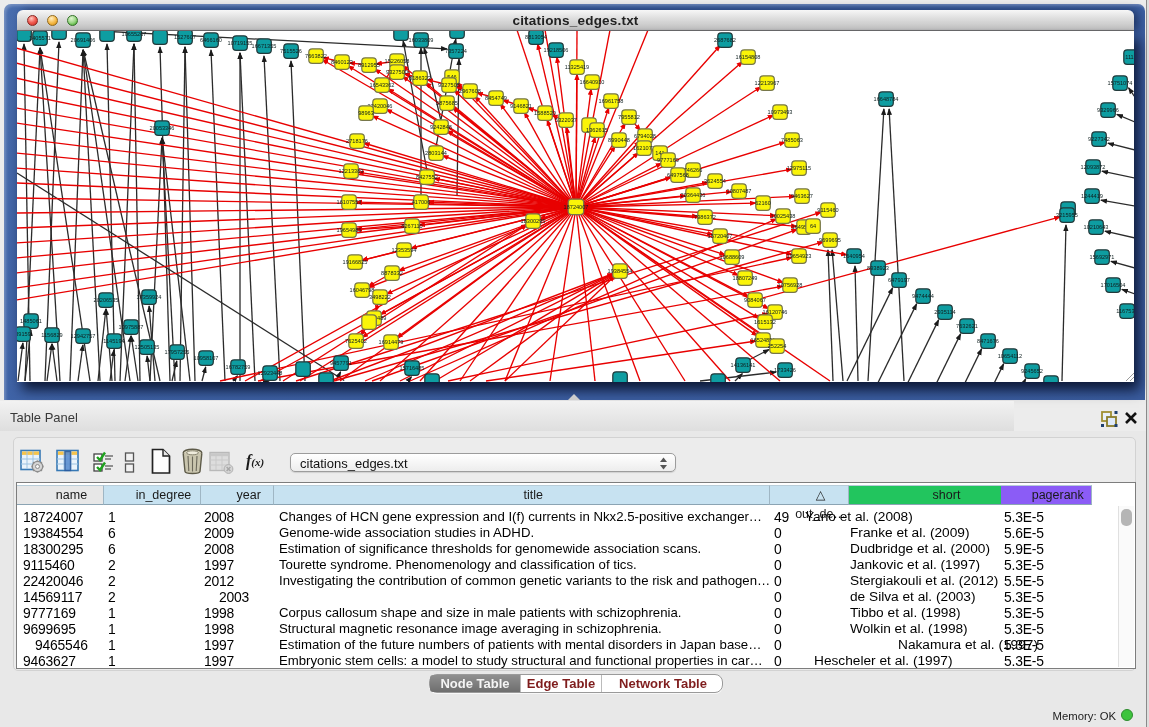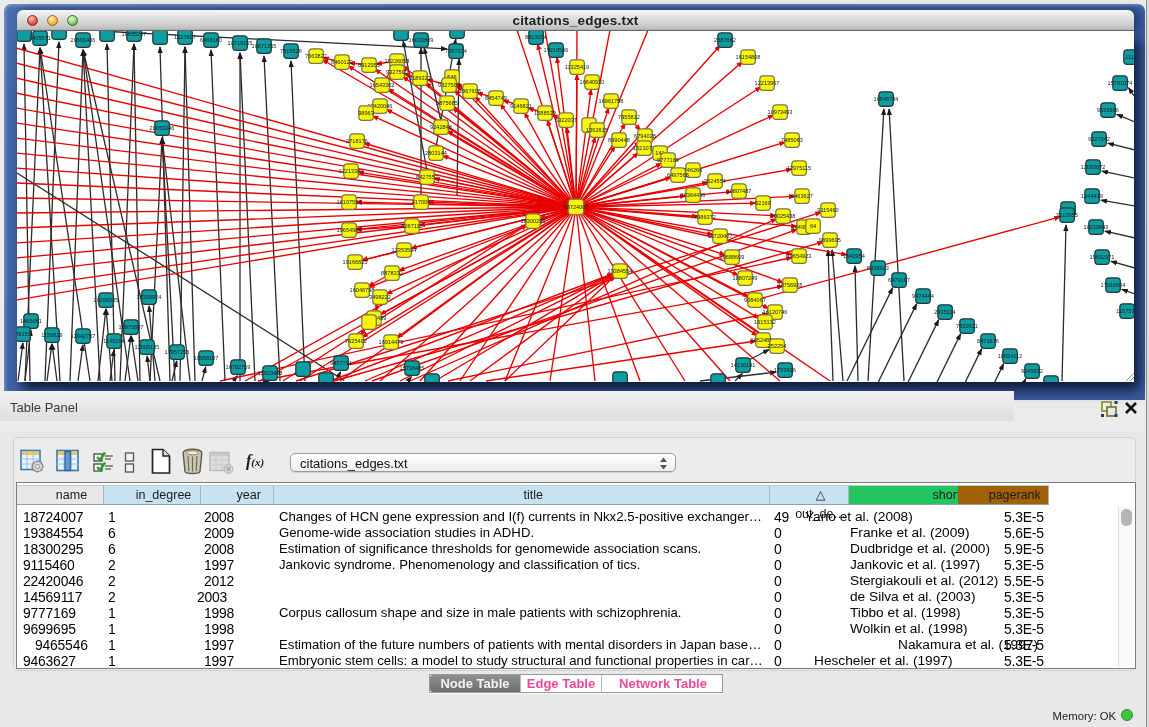--- a/index.html
+++ b/index.html
@@ -2,40 +2,40 @@
 <html><head><meta charset="utf-8">
 <style>
 *{margin:0;padding:0;box-sizing:border-box}
 html,body{width:1149px;height:727px;overflow:hidden;font-family:"Liberation Sans",sans-serif;background:#ececec}
 #frame{position:absolute;left:4px;top:4px;width:1141px;height:396px;background:linear-gradient(135deg,#496dae,#3e62a6 30%,#3a5c9e);border-radius:7px 7px 0 0;
  box-shadow:inset 2px 2px 3px rgba(255,255,255,0.25);}
 #titlebar{position:absolute;left:17px;top:10px;width:1117px;height:21px;border-radius:6px 6px 0 0;box-shadow:4px 0 10px rgba(8,18,48,0.55);
  background:linear-gradient(#f7f7f7,#dcdcdc 45%,#c6c6c6 92%,#bcbcbc);border-bottom:1px solid #6f6f6f;}
 #titlebar .t{position:absolute;width:100%;text-align:center;top:3px;font-size:13.5px;font-weight:bold;color:#222;letter-spacing:0.2px}
 .tl{position:absolute;top:15px;width:11px;height:11px;border-radius:50%;box-sizing:border-box}
-#panelhdr{position:absolute;left:0;top:391px;width:1014px;height:30px;background:linear-gradient(#f2f2f2,#dedede);}
+#panelhdr{position:absolute;left:0;top:401px;width:1014px;height:30px;background:linear-gradient(#f2f2f2,#dedede);}
 #panelhdr .t{position:absolute;left:10px;top:9px;font-size:13px;color:#3a3a3a}
 #panelbody{position:absolute;left:0;top:431px;width:1149px;height:296px;background:#e8e8e8}
 #toolbox{position:absolute;left:13px;top:437px;width:1123px;height:234px;background:#ececec;border:1px solid #d2d2d2;border-radius:5px}
 #dd{position:absolute;left:290px;top:453px;width:386px;height:19px;border:1px solid #9c9c9c;border-radius:5px;
  background:linear-gradient(#ffffff,#ededed);box-shadow:0 1px 1px rgba(0,0,0,0.12)}
 #dd .t{position:absolute;left:9px;top:2px;font-size:13px;color:#111}
 #tbl{position:absolute;left:16px;top:482px;width:1119.5px;height:186.5px;background:#fff;border:1px solid #7d7d7d}
 .hc{position:absolute;top:485px;height:20px;border-right:1px solid #9fb6c4;border-top:1px solid #b8cdd9;border-bottom:1px solid #8ba4b3;
  font-size:12.5px;color:#1a1a1a;text-align:center;line-height:19px;padding-left:24px}
 .row{position:absolute;left:17px;width:1100px;height:16px;font-size:13.2px;color:#000;}
 .row span{position:absolute;top:1px;white-space:nowrap}
 .row .dg{font-size:13.9px;letter-spacing:-0.2px}
 .row .tx{font-size:13.2px}
 .row .sh{font-size:13.7px}
 #sbar{position:absolute;left:1118px;top:506px;width:16px;height:161px;background:#fafafa;border-left:1px solid #e0e0e0}
 #thumb{position:absolute;left:1120.5px;top:509px;width:11px;height:17px;background:#b5b5b5;border-radius:5px}
-#tabs{position:absolute;left:429px;top:674px;width:294px;height:19px;border:1px solid #9a9a9a;border-radius:0;background:#fff;
+#tabs{position:absolute;left:429px;top:674px;width:294px;height:19px;border:1px solid #9a9a9a;border-radius:8px;background:#fff;
  box-shadow:0 1px 0 rgba(255,255,255,0.7)}
-#tabs .seg{position:absolute;top:0;height:17px;font-size:13px;font-weight:bold;text-align:center;line-height:17px;color:#ec4899}
+#tabs .seg{position:absolute;top:0;height:17px;font-size:13px;font-weight:bold;text-align:center;line-height:17px;color:#7f1d1d}
 #tabs .sel{background:linear-gradient(#909090,#6e6e6e);color:#f4f4f4;border-radius:3px 0 0 3px}
 #mem{position:absolute;right:33px;top:710px;font-size:11.3px;color:#222}
 #dot{position:absolute;left:1121px;top:709px;width:12px;height:12px;border-radius:50%;background:#3ec43e;border:1px solid #2e8b2e}
 #redge{position:absolute;left:1146px;top:0;width:1px;height:727px;background:#8a8a8a}
 #redge2{position:absolute;left:1147px;top:0;width:2px;height:727px;background:#dedede}
 </style></head>
 <body>
 <div id="frame"></div>
 <div id="titlebar">
     <div class="t">citations_edges.txt</div>
@@ -658,21 +658,21 @@
       <path d="M4.5 12.5 L8 8 L1 8 Z" fill="#555"></path>
     </svg>
 </div>
 <div id="tbl"></div>
 <div class="hc" style="left:16.5px;width:87.0px;background:#e7e7e7">name</div>
 <div class="hc" style="left:103.5px;width:97.0px;background:#c7e2f1">in_degree</div>
 <div class="hc" style="left:200.5px;width:73.5px;background:#c7e2f1">year</div>
 <div class="hc" style="left:274px;width:495.5px;background:#c7e2f1">title</div>
 <div class="hc" style="left:769.5px;width:79.0px;background:#c7e2f1">△ out_de…</div>
 <div class="hc" style="left:848.5px;width:173px;background:#22c55e">short</div>
-<div class="hc" style="left:958px;width:90.5px;background:#a16207">pagerank</div>
+<div class="hc" style="left:1001px;width:90.5px;background:#8b5cf6">pagerank</div>
 <div class="row" style="top:508px">
     <span class="dg" style="left:6px">18724007</span>
     <span class="dg" style="left:91px">1</span>
     <span class="dg" style="left:187px">2008</span>
     <span class="tx" style="left:262px">Changes of HCN gene expression and I(f) currents in Nkx2.5‑positive exchanger…</span>
     <span class="dg" style="left:757px">49</span>
     <span class="sh" style="left:788px">Yano et al. (2008)</span>
     <span class="dg" style="left:987px">5.3E‑5</span>
   </div>
 <div class="row" style="top:524px">
@@ -690,54 +690,56 @@
     <span class="dg" style="left:187px">2008</span>
     <span class="tx" style="left:262px">Estimation of significance thresholds for genomewide association scans.</span>
     <span class="dg" style="left:757px">0</span>
     <span class="sh" style="left:833px">Dudbridge et al. (2000)</span>
     <span class="dg" style="left:987px">5.9E‑5</span>
   </div>
 <div class="row" style="top:556px">
     <span class="dg" style="left:6px">9115460</span>
     <span class="dg" style="left:91px">2</span>
     <span class="dg" style="left:187px">1997</span>
-    <span class="tx" style="left:262px">Jankovic syndrome. Phenomenology and classification of tics.</span>
+    <span class="tx" style="left:262px">Tourette syndrome. Phenomenology and classification of tics.</span>
     <span class="dg" style="left:757px">0</span>
     <span class="sh" style="left:833px">Jankovic et al. (1997)</span>
     <span class="dg" style="left:987px">5.3E‑5</span>
   </div>
 <div class="row" style="top:572px">
     <span class="dg" style="left:6px">22420046</span>
     <span class="dg" style="left:91px">2</span>
     <span class="dg" style="left:187px">2012</span>
+    <span class="tx" style="left:262px">Investigating the contribution of common genetic variants to the risk and pathogen…</span>
     <span class="dg" style="left:757px">0</span>
     <span class="sh" style="left:833px">Stergiakouli et al. (2012)</span>
     <span class="dg" style="left:987px">5.5E‑5</span>
   </div>
 <div class="row" style="top:588px">
     <span class="dg" style="left:6px">14569117</span>
     <span class="dg" style="left:91px">2</span>
-    <span class="dg" style="left:180px">2003</span>
+    <span class="dg" style="left:202px">2003</span>
     <span class="dg" style="left:757px">0</span>
     <span class="sh" style="left:833px">de Silva et al. (2003)</span>
     <span class="dg" style="left:987px">5.3E‑5</span>
   </div>
 <div class="row" style="top:604px">
     <span class="dg" style="left:6px">9777169</span>
     <span class="dg" style="left:91px">1</span>
     <span class="dg" style="left:187px">1998</span>
     <span class="tx" style="left:262px">Corpus callosum shape and size in male patients with schizophrenia.</span>
     <span class="dg" style="left:757px">0</span>
     <span class="sh" style="left:833px">Tibbo et al. (1998)</span>
     <span class="dg" style="left:987px">5.3E‑5</span>
   </div>
 <div class="row" style="top:620px">
     <span class="dg" style="left:6px">9699695</span>
     <span class="dg" style="left:91px">1</span>
     <span class="dg" style="left:187px">1998</span>
+    <span class="tx" style="left:262px">Structural magnetic resonance image averaging in schizophrenia.</span>
     <span class="dg" style="left:757px">0</span>
     <span class="sh" style="left:833px">Wolkin et al. (1998)</span>
     <span class="dg" style="left:987px">5.3E‑5</span>
   </div>
 <div class="row" style="top:636px">
     <span class="dg" style="left:18px">9465546</span>
     <span class="dg" style="left:91px">1</span>
     <span class="dg" style="left:187px">1997</span>
     <span class="tx" style="left:262px">Estimation of the future numbers of patients with mental disorders in Japan base…</span>
     <span class="dg" style="left:757px">0</span>

